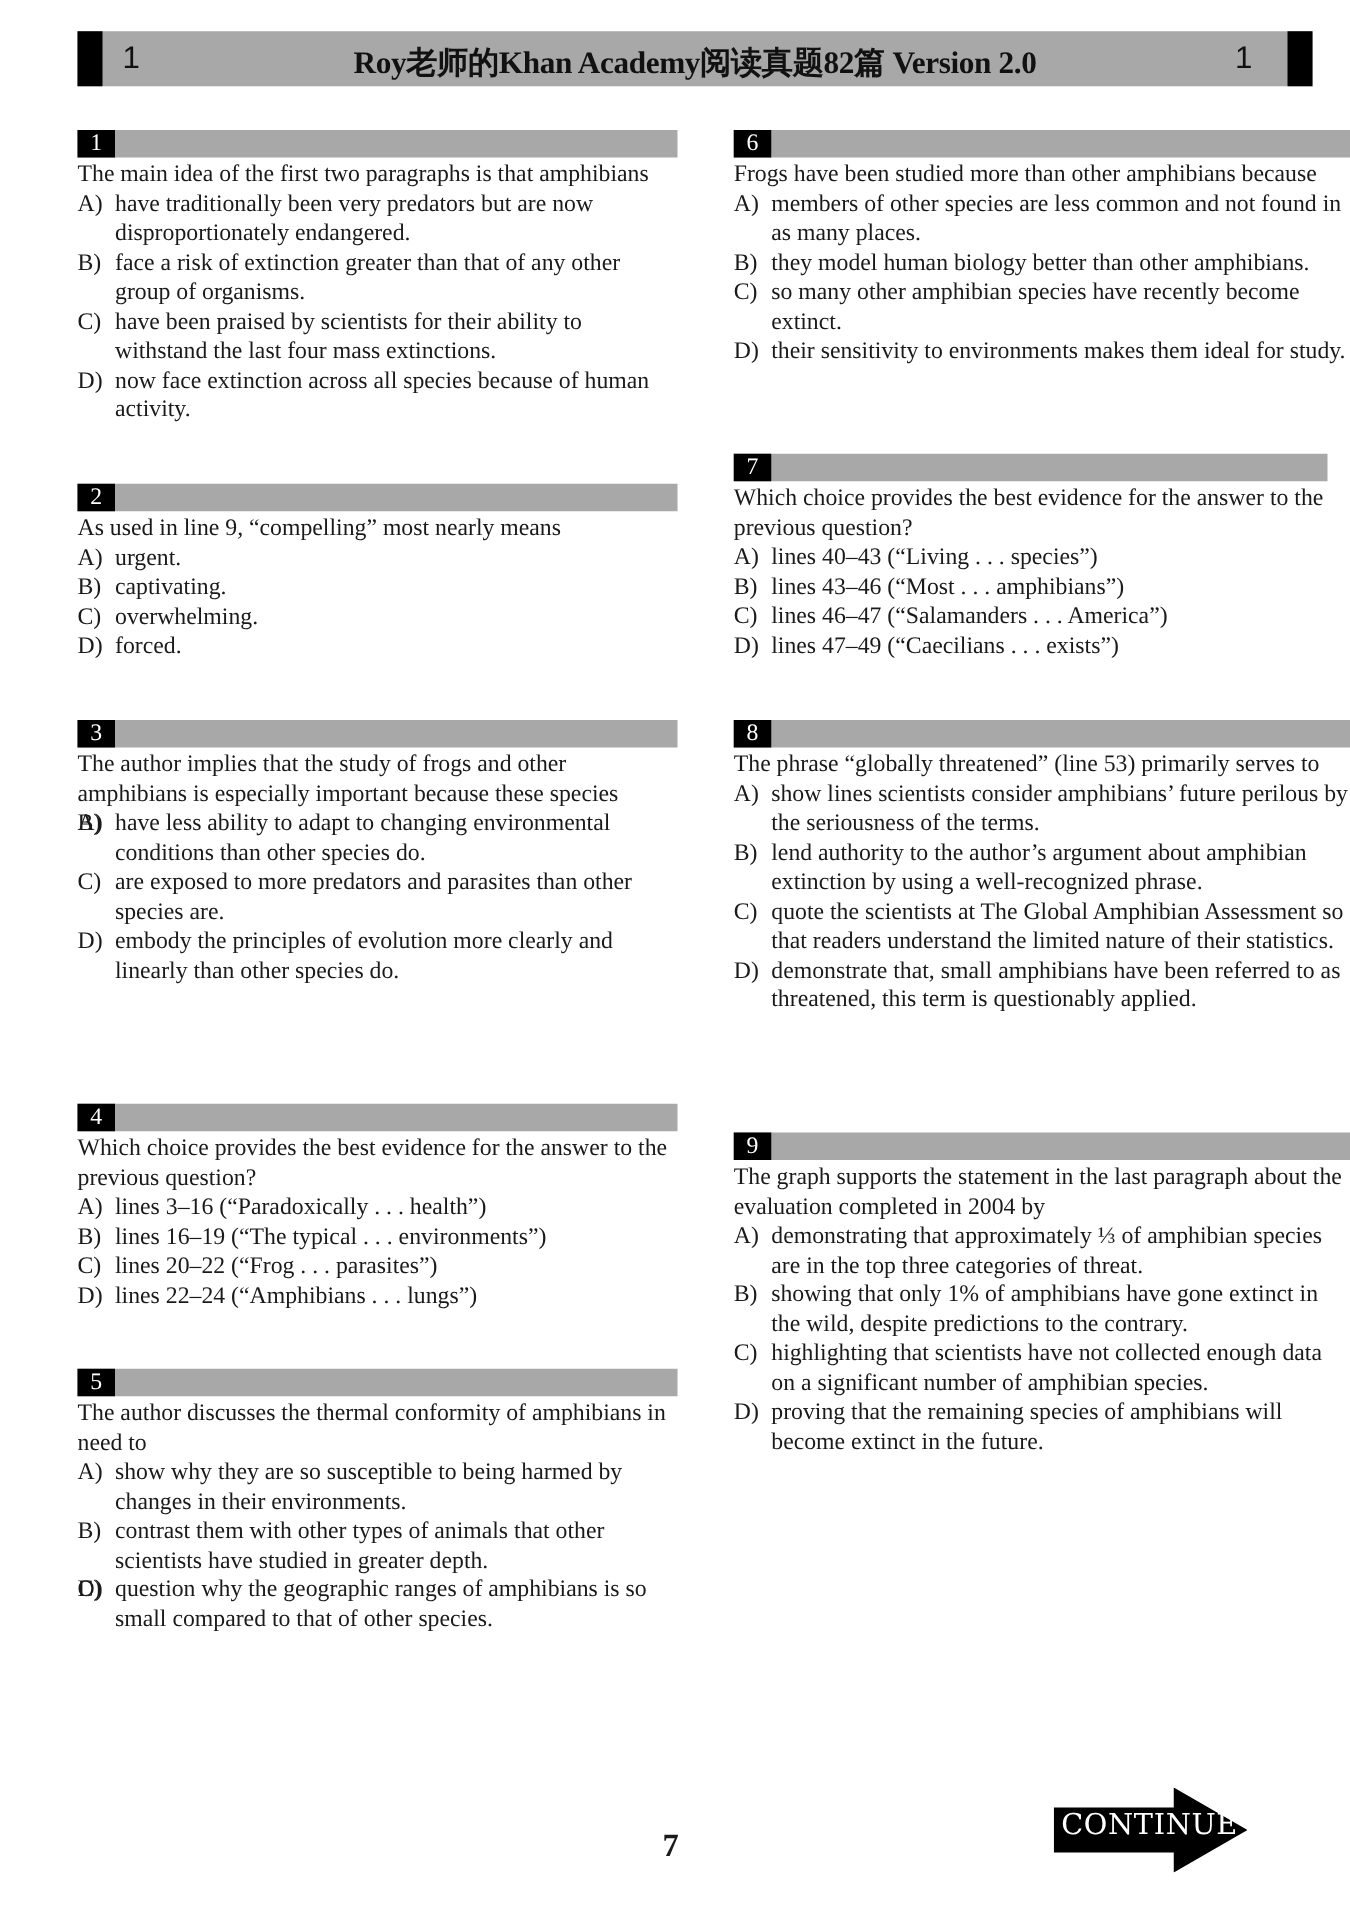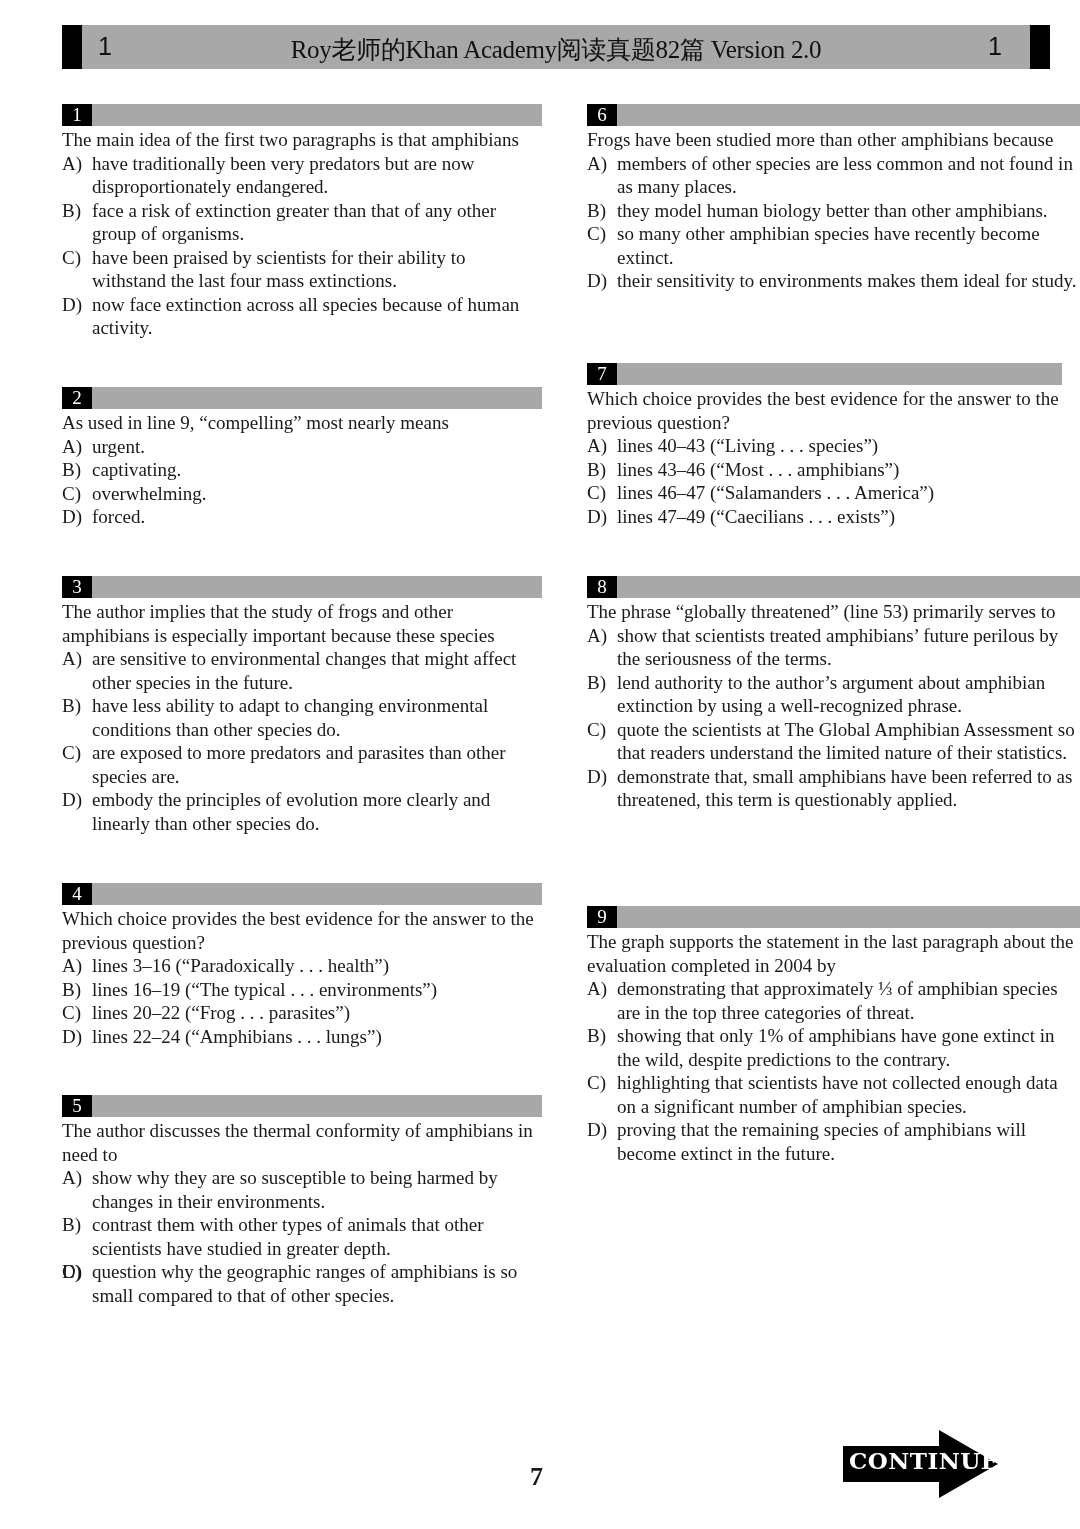--- a/index.html
+++ b/index.html
@@ -16,40 +16,40 @@
   .header .num-left {
     position: absolute; left: 36px; top: 7px; font-family: "Liberation Sans", "DejaVu Sans", sans-serif;
     font-size: 25px; color: #111;
   }
   .header .num-right {
     position: absolute; right: 48px; top: 7px; font-family: "Liberation Sans", "DejaVu Sans", sans-serif;
     font-size: 25px; color: #111;
   }
   .header .title {
     position: absolute; left: 0; right: 0; top: 8px; text-align: center;
-    font-weight: normal; font-size: 25px; color: #111; letter-spacing: -0.3px;
+    font-weight: bold; font-size: 25px; color: #111; letter-spacing: -0.3px;
   }
   .question { position: absolute; font-size: 19px; line-height: 23.5px; }
   .qbar { position: relative; height: 22px; background: #a8a8a8; margin-bottom: 2px; }
   .qnum {
     position: absolute; left: 0; top: 0; width: 30px; height: 22px; background: #000; color: #fff;
     font-size: 19px; line-height: 22px; text-align: center;
   }
   .stem { margin: 0; }
   .choice { position: relative; padding-left: 30px; margin: 0; }
   .choice .letter { position: absolute; left: 0; top: 0; }
   .page-num {
     position: absolute; left: 530px; top: 1462px; font-weight: bold; font-size: 26px;
   }
   .continue {
     position: absolute; left: 843px; top: 1430px; width: 155px; height: 68px; cursor: pointer;
   }
   .continue svg { display: block; }
   .continue .label {
-    position: absolute; left: 6px; top: 17px; color: #fff; font-weight: bold;
+    position: absolute; left: 6px; top: 17px; color: #fff; font-weight: normal;
     font-size: 23px; letter-spacing: 0.5px; font-family: "DejaVu Serif", serif;
   }
 </style>
 </head>
 <body>
 
 <div class="header">
   <div class="blk-left"></div>
   <span class="num-left">1</span>
   <span class="title">Roy老师的Khan Academy阅读真题82篇 Version 2.0</span>
@@ -75,21 +75,21 @@
     <div class="choice"><span class="letter">A)</span><span>urgent.</span></div>
     <div class="choice"><span class="letter">B)</span><span>captivating.</span></div>
     <div class="choice"><span class="letter">C)</span><span>overwhelming.</span></div>
     <div class="choice"><span class="letter">D)</span><span>forced.</span></div>
   </div>
 <div class="question" style="left:62px; top:576px; width:480px;">
     <div class="qbar">
       <span class="qnum">3</span>
     </div>
     <p class="stem">The author implies that the study of frogs and other amphibians is especially important because these species</p>
-    <div class="choice"><span class="letter">A)</span><span>are sensitive to environmental changes that might affect other species in the future.</span></div>
+    <div class="choice"><span class="letter">A)</span></div>
     <div class="choice"><span class="letter">B)</span><span>have less ability to adapt to changing environmental conditions than other species do.</span></div>
     <div class="choice"><span class="letter">C)</span><span>are exposed to more predators and parasites than other species are.</span></div>
     <div class="choice"><span class="letter">D)</span><span>embody the principles of evolution more clearly and linearly than other species do.</span></div>
   </div>
 <div class="question" style="left:62px; top:883px; width:480px;">
     <div class="qbar">
       <span class="qnum">4</span>
     </div>
     <p class="stem">Which choice provides the best evidence for the answer to the previous question?</p>
     <div class="choice"><span class="letter">A)</span><span>lines 3–16 (“Paradoxically . . . health”)</span></div>
@@ -125,21 +125,21 @@
     <div class="choice"><span class="letter">A)</span><span>lines 40–43 (“Living . . . species”)</span></div>
     <div class="choice"><span class="letter">B)</span><span>lines 43–46 (“Most . . . amphibians”)</span></div>
     <div class="choice"><span class="letter">C)</span><span>lines 46–47 (“Salamanders . . . America”)</span></div>
     <div class="choice"><span class="letter">D)</span><span>lines 47–49 (“Caecilians . . . exists”)</span></div>
   </div>
 <div class="question" style="left:587px; top:576px; width:493px;">
     <div class="qbar">
       <span class="qnum">8</span>
     </div>
     <p class="stem">The phrase “globally threatened” (line 53) primarily serves to</p>
-    <div class="choice"><span class="letter">A)</span><span>show that scientists treated amphibians’ future perilous by the seriousness of the terms.</span></div>
+    <div class="choice"><span class="letter">A)</span><span>show lines scientists consider amphibians’ future perilous by the seriousness of the terms.</span></div>
     <div class="choice"><span class="letter">B)</span><span>lend authority to the author’s argument about amphibian extinction by using a well-recognized phrase.</span></div>
     <div class="choice"><span class="letter">C)</span><span>quote the scientists at The Global Amphibian Assessment so that readers understand the limited nature of their statistics.</span></div>
     <div class="choice"><span class="letter">D)</span><span>demonstrate that, small amphibians have been referred to as threatened, this term is questionably applied.</span></div>
   </div>
 <div class="question" style="left:587px; top:906px; width:493px;">
     <div class="qbar">
       <span class="qnum">9</span>
     </div>
     <p class="stem">The graph supports the statement in the last paragraph about the evaluation completed in 2004 by</p>
     <div class="choice"><span class="letter">A)</span><span>demonstrating that approximately ⅓ of amphibian species are in the top three categories of threat.</span></div>

